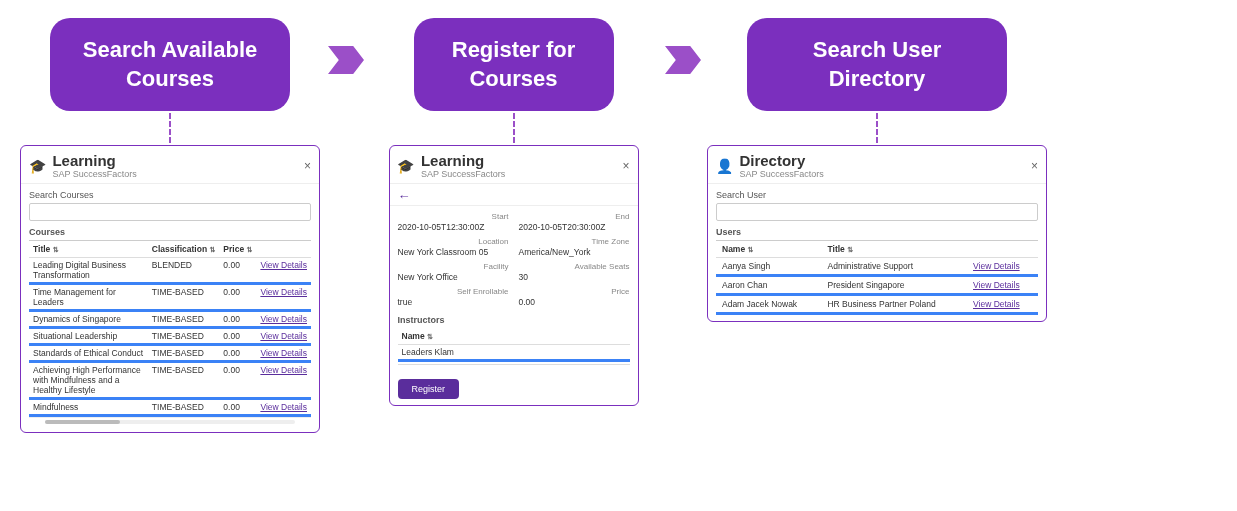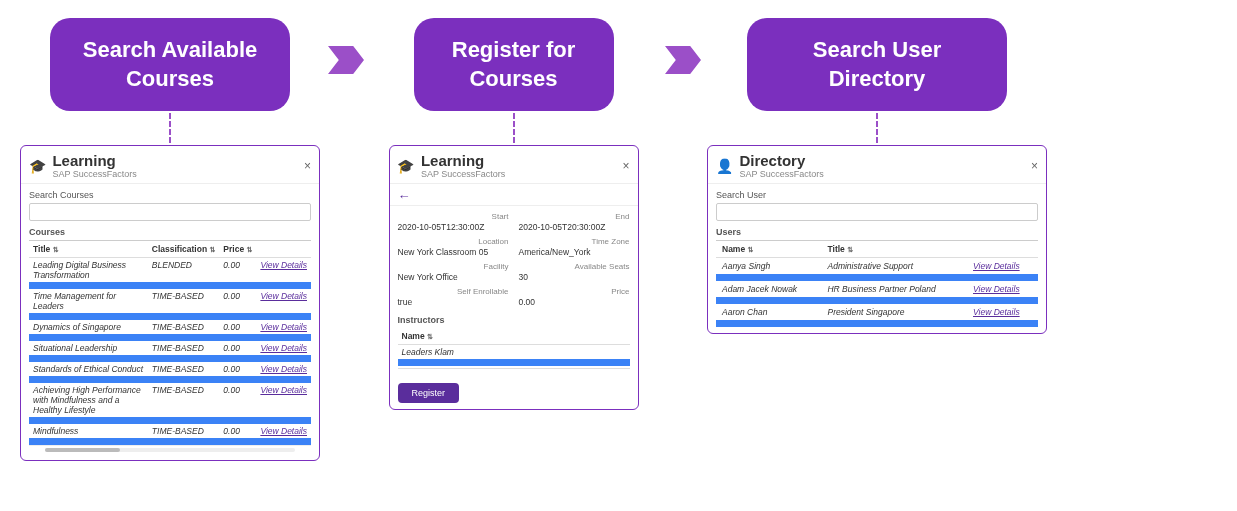--- a/index.html
+++ b/index.html
@@ -150,23 +150,22 @@
       white-space: nowrap;
     }
 
     th .sort-arrow {
       font-size: 7px;
       color: #666;
     }
 
     td {
       padding: 2px 4px;
-      border-bottom: 7px solid #3b82f6;
+      border-bottom: 3px solid #3b82f6;
       vertical-align: top;
-      font-style: italic;
     }
 
     .view-details-link {
       color: #5A2D9C;
       text-decoration: underline;
       cursor: pointer;
       white-space: nowrap;
     }
 
     
@@ -492,29 +491,29 @@
                 <th></th>
               </tr>
             </thead>
             <tbody id="users-tbody">
             <tr>
       <td>Aanya Singh</td>
       <td>Administrative Support</td>
       <td><span class="view-details-link">View Details</span></td>
     </tr>
                 <tr>
+      <td>Aaron Chan</td>
+      <td>President Singapore</td>
+      <td><span class="view-details-link">View Details</span></td>
+    </tr>
+                <tr>
       <td>Adam Jacek Nowak</td>
       <td>HR Business Partner Poland</td>
       <td><span class="view-details-link">View Details</span></td>
     </tr>
-                <tr>
-      <td>Aaron Chan</td>
-      <td>President Singapore</td>
-      <td><span class="view-details-link">View Details</span></td>
-    </tr>
               </tbody>
           </table>
         </div>
       </div>
     </div>
   </div>
 
 </div>
 
 </body></html>

